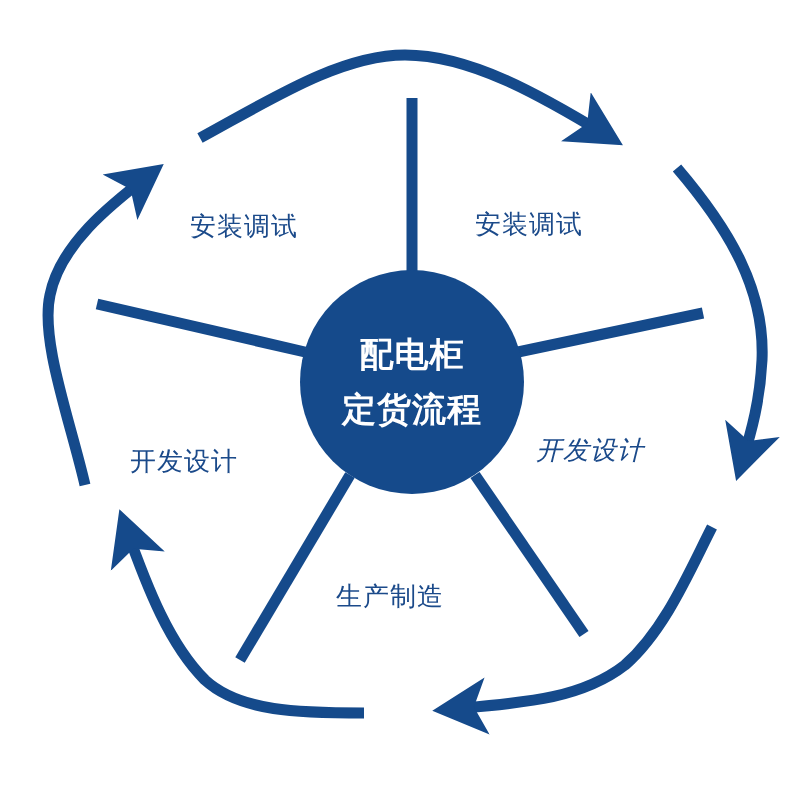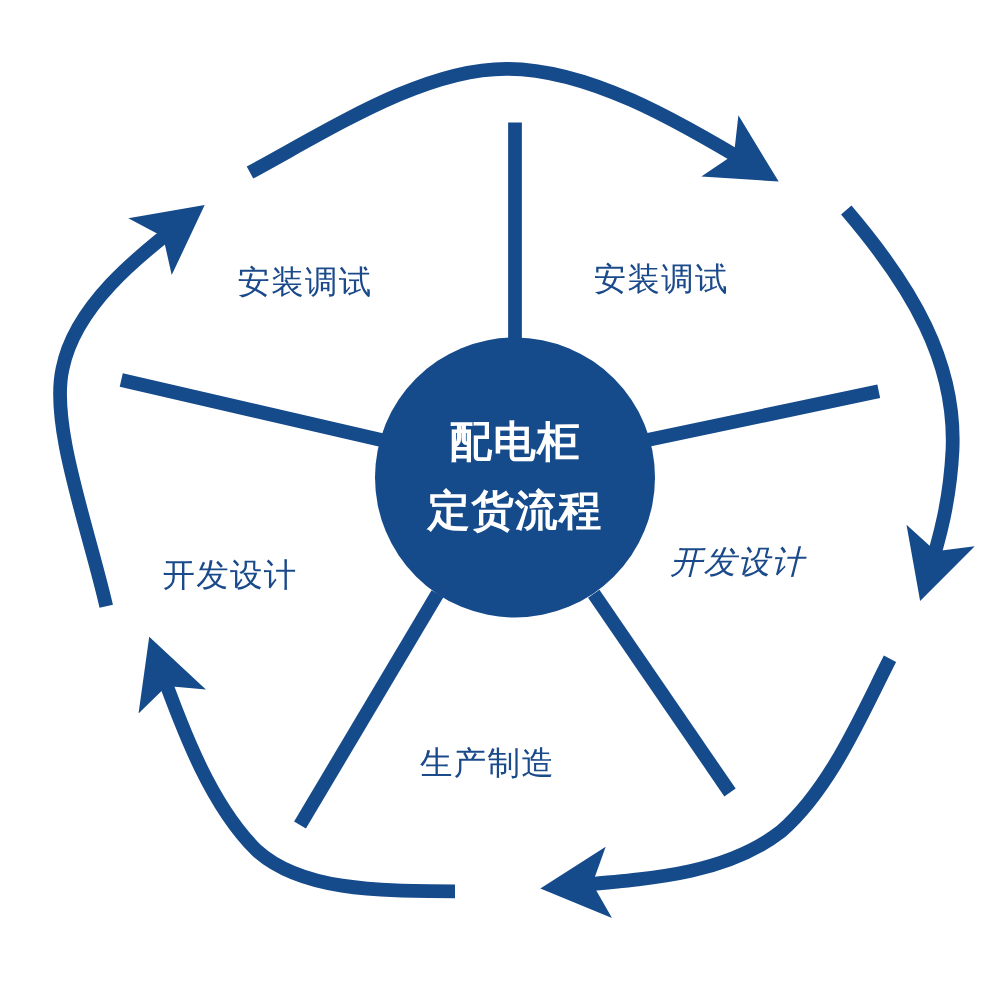--- a/index.html
+++ b/index.html
@@ -68,15 +68,15 @@
     <path d="M 364 713 C 300 713, 240 712, 205 680 C 170 645, 148 590, 126 528" marker-end="url(#arrowhead)"></path>
     <path d="M 85 485 C 70 420, 40 340, 50 295 C 60 245, 110 205, 148 176" marker-end="url(#arrowhead)"></path>
   </g>
 </svg>
 
 <div class="center-label" style="top:337px;">配电柜</div>
 <div class="center-label" style="top:392px;">定货流程</div>
 
 <div class="step-label" style="left:475px; top:211px;">安装调试</div>
 <div class="step-label" style="left:536px; top:437px;font-style:italic;">开发设计</div>
-<div class="step-label" style="left:336px; top:583px;margin-top:15px;">生产制造</div>
+<div class="step-label" style="left:336px; top:583px;">生产制造</div>
 <div class="step-label" style="left:130px; top:448px;">开发设计</div>
 <div class="step-label" style="left:190px; top:213px;">安装调试</div>
 
 </body></html>

